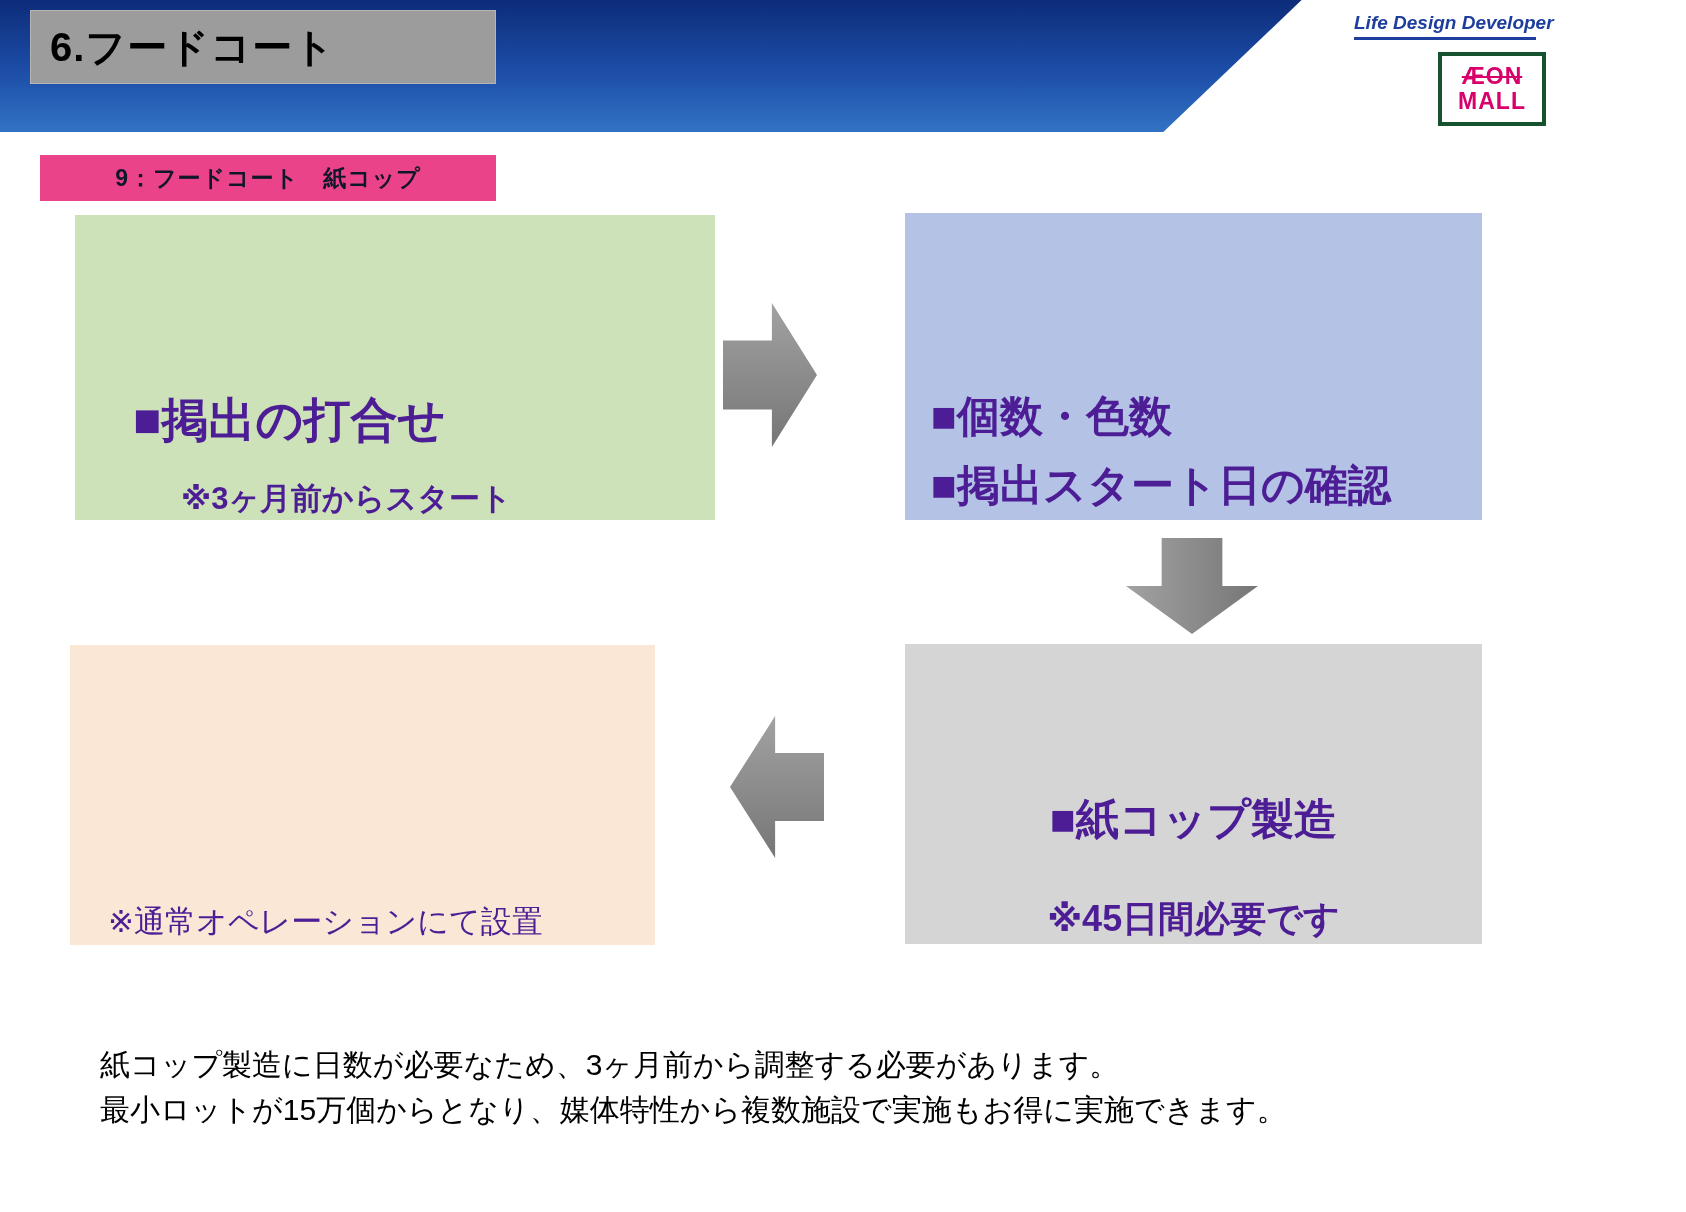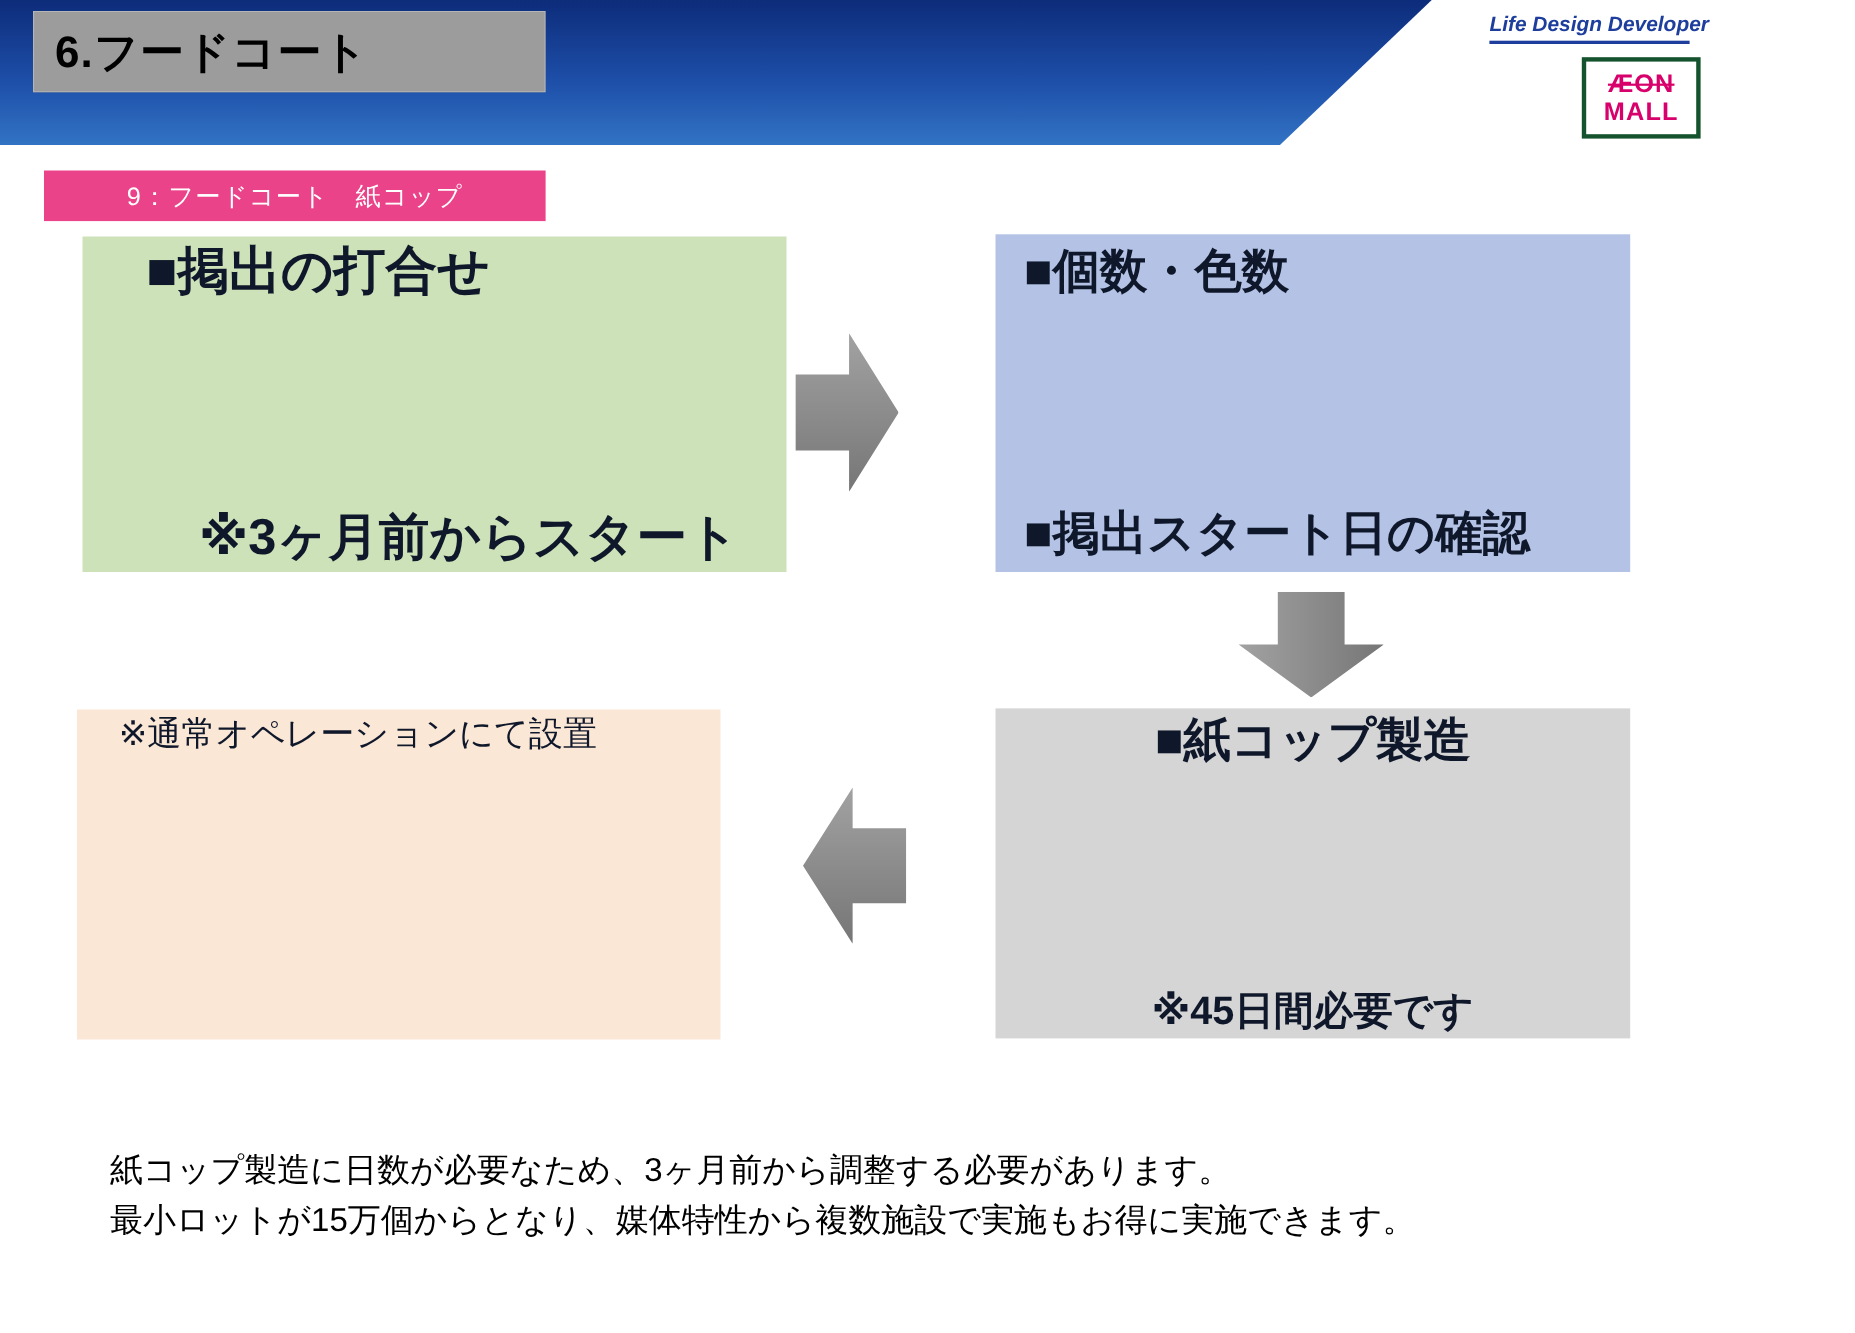--- a/index.html
+++ b/index.html
@@ -35,29 +35,29 @@
     position:absolute; top:52px; left:1402px; width:108px; height:74px;
     border:4px solid #14532d; background:#ffffff; color:#d8006b; font-weight:bold;
     display:flex; flex-direction:column; align-items:center; justify-content:center; line-height:1.1;margin-left:36px;
   }
   .aeon .l1 { font-size:23px; text-decoration:line-through; letter-spacing:1px; }
   .aeon .l2 { font-size:23px; letter-spacing:1px; }
 
   
   .section-label {
     position:absolute; top:155px; left:40px; width:456px; height:46px;
-    background:#eb4389; color:#ffffff; font-size:23px; font-weight:normal;
+    background:#eb4389; color:#0f172a; font-size:23px; font-weight:bold;
     display:flex; align-items:center; justify-content:center; letter-spacing:1px;
   }
 
   
-  .box { position:absolute; display:flex; flex-direction:column; justify-content:space-between; color:#0f172a; }
+  .box { position:absolute; display:flex; flex-direction:column; justify-content:flex-end; color:#4c1d95; }
   .box-green { top:215px; left:75px; width:640px; height:305px; background:#cde2b8; padding-left:58px; }
   .box-green .h { font-size:47px; font-weight:bold; }
-  .box-green .n { font-size:46px; font-weight:bold; margin-top:26px; margin-left:48px; }
+  .box-green .n { font-size:31px; font-weight:bold; margin-top:26px; margin-left:48px; }
 
   .box-blue { top:213px; left:905px; width:577px; height:307px; background:#b4c3e5; padding-left:26px; }
   .box-blue .line { font-size:43px; font-weight:bold; line-height:1.6; white-space:nowrap; }
 
   .box-gray { top:644px; left:905px; width:577px; height:300px; background:#d5d5d5; align-items:center; }
   .box-gray .h { font-size:43px; font-weight:bold; }
   .box-gray .n { font-size:36px; font-weight:bold; margin-top:46px; white-space:nowrap; }
 
   .box-peach { top:645px; left:70px; width:585px; height:300px; background:#fbe7d5; padding-left:38px; }
   .box-peach .h { font-size:45px; font-weight:bold; text-align:center; margin-right:60px; margin-bottom:42px; }

